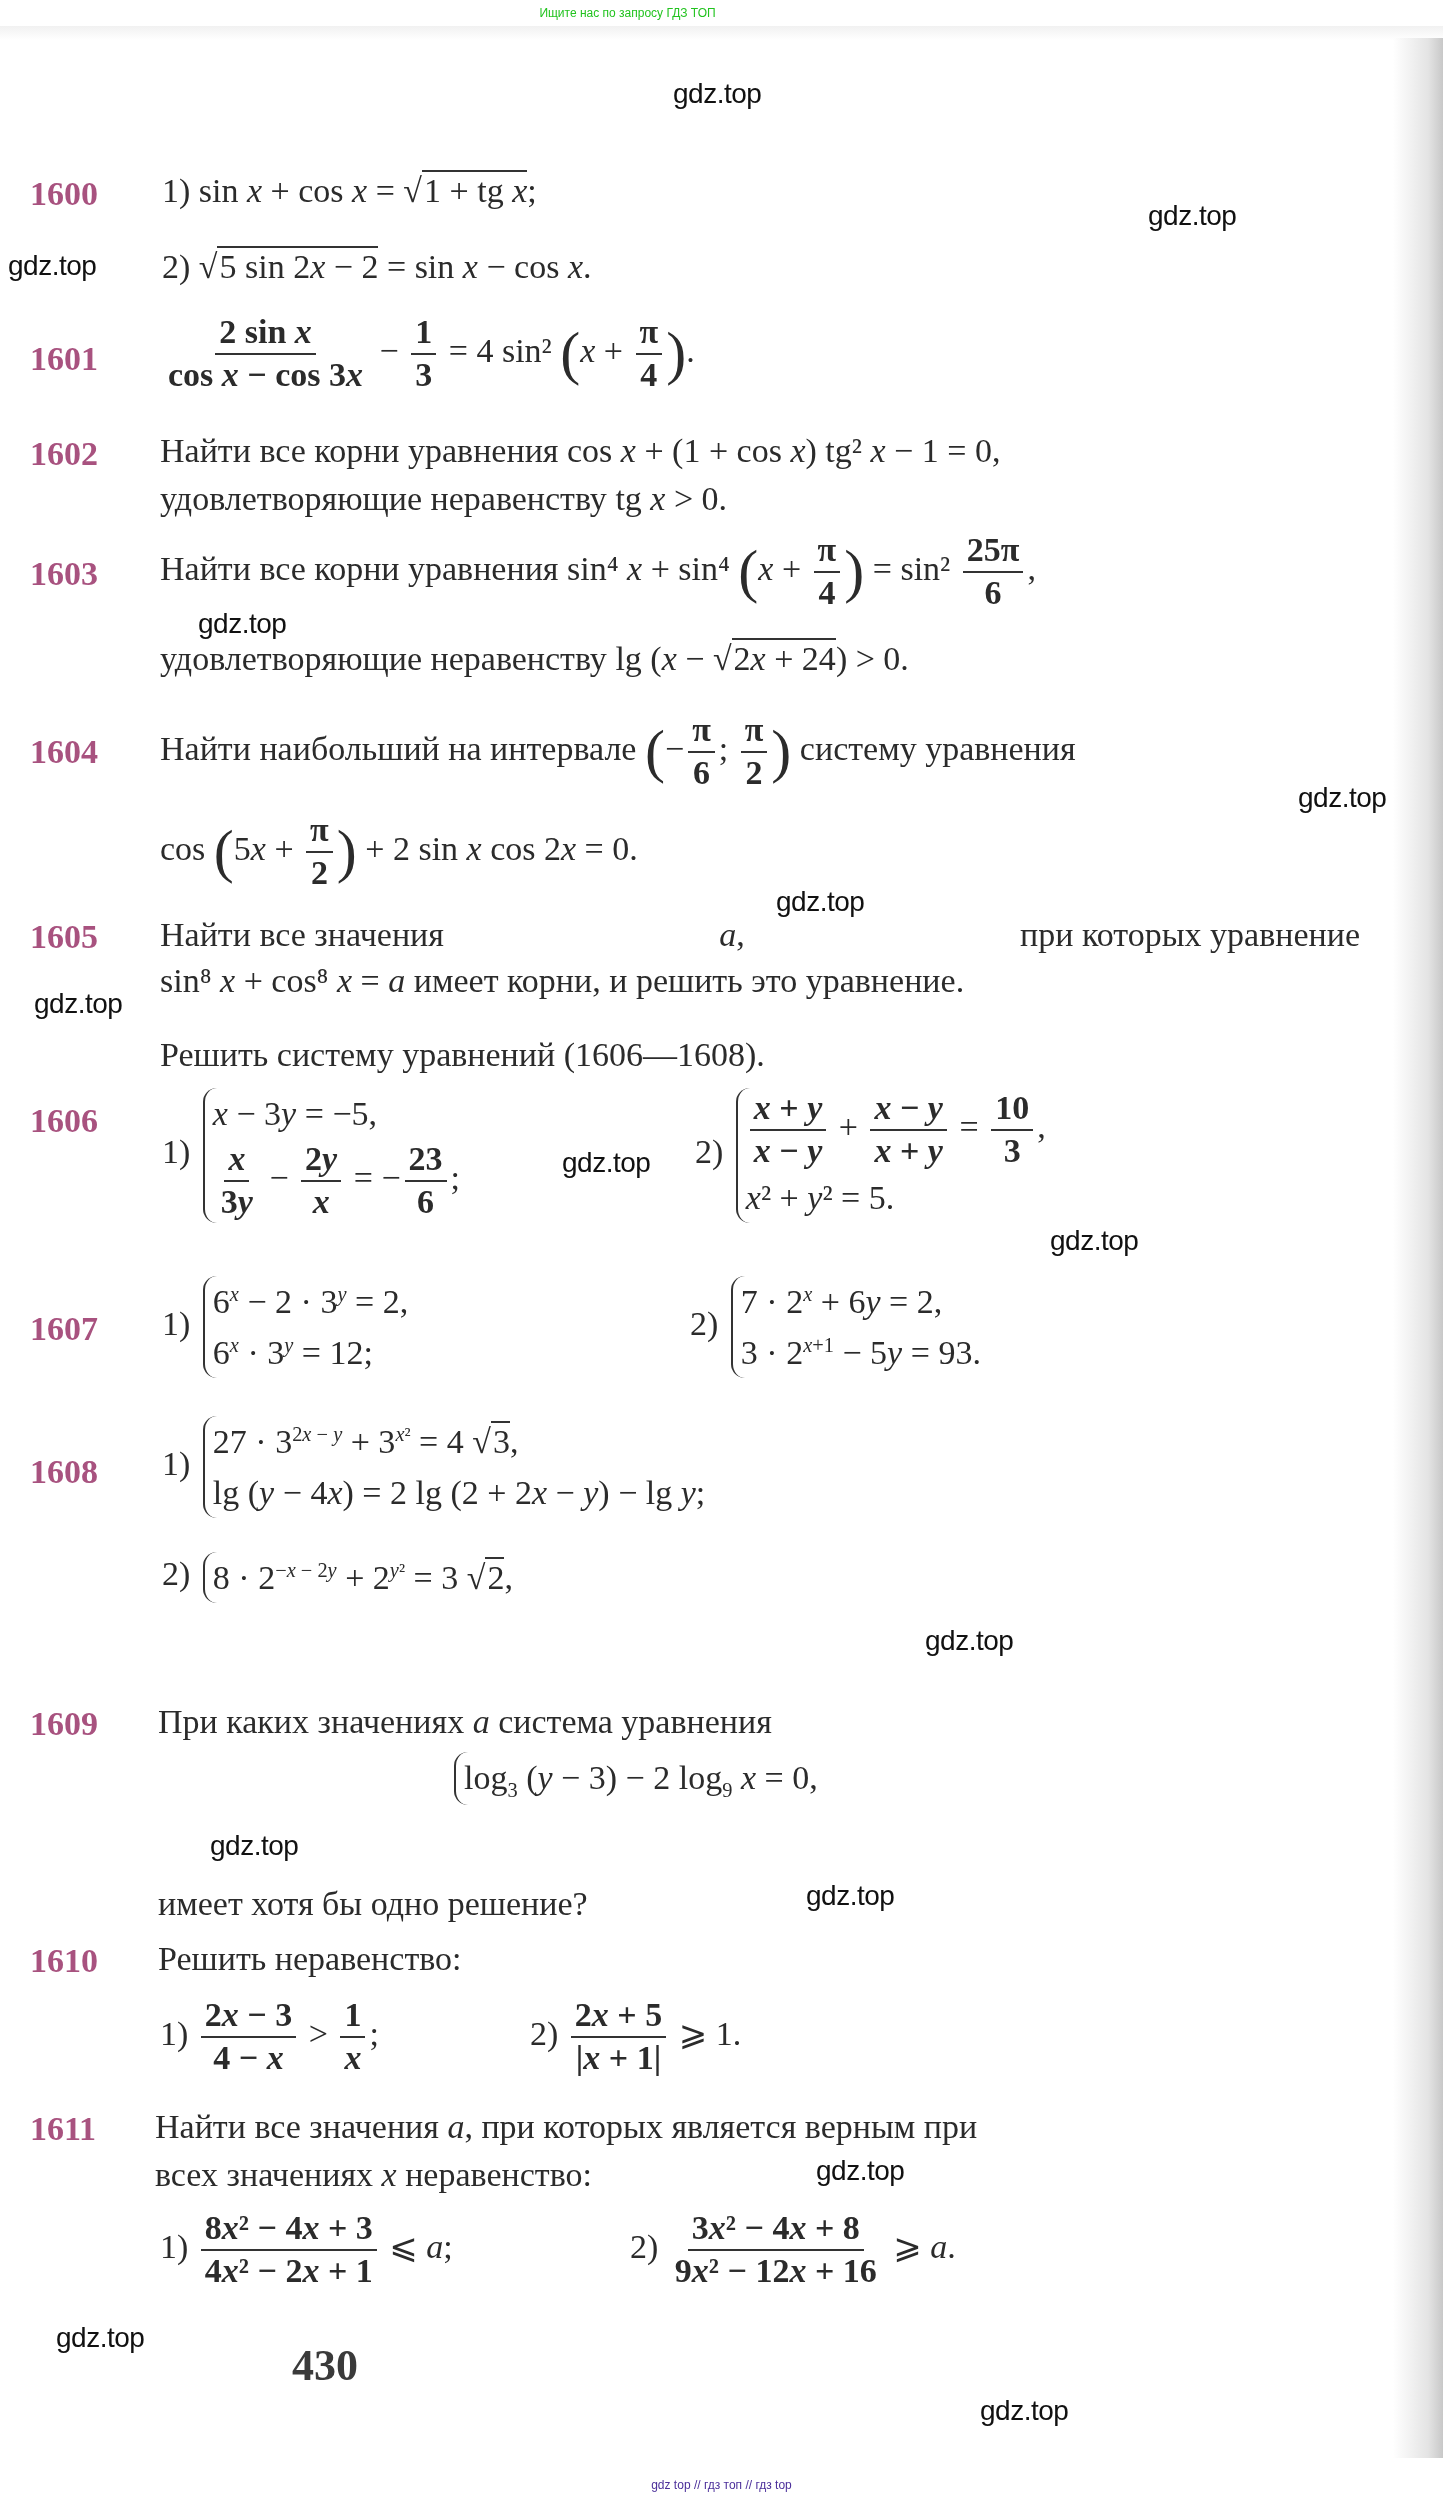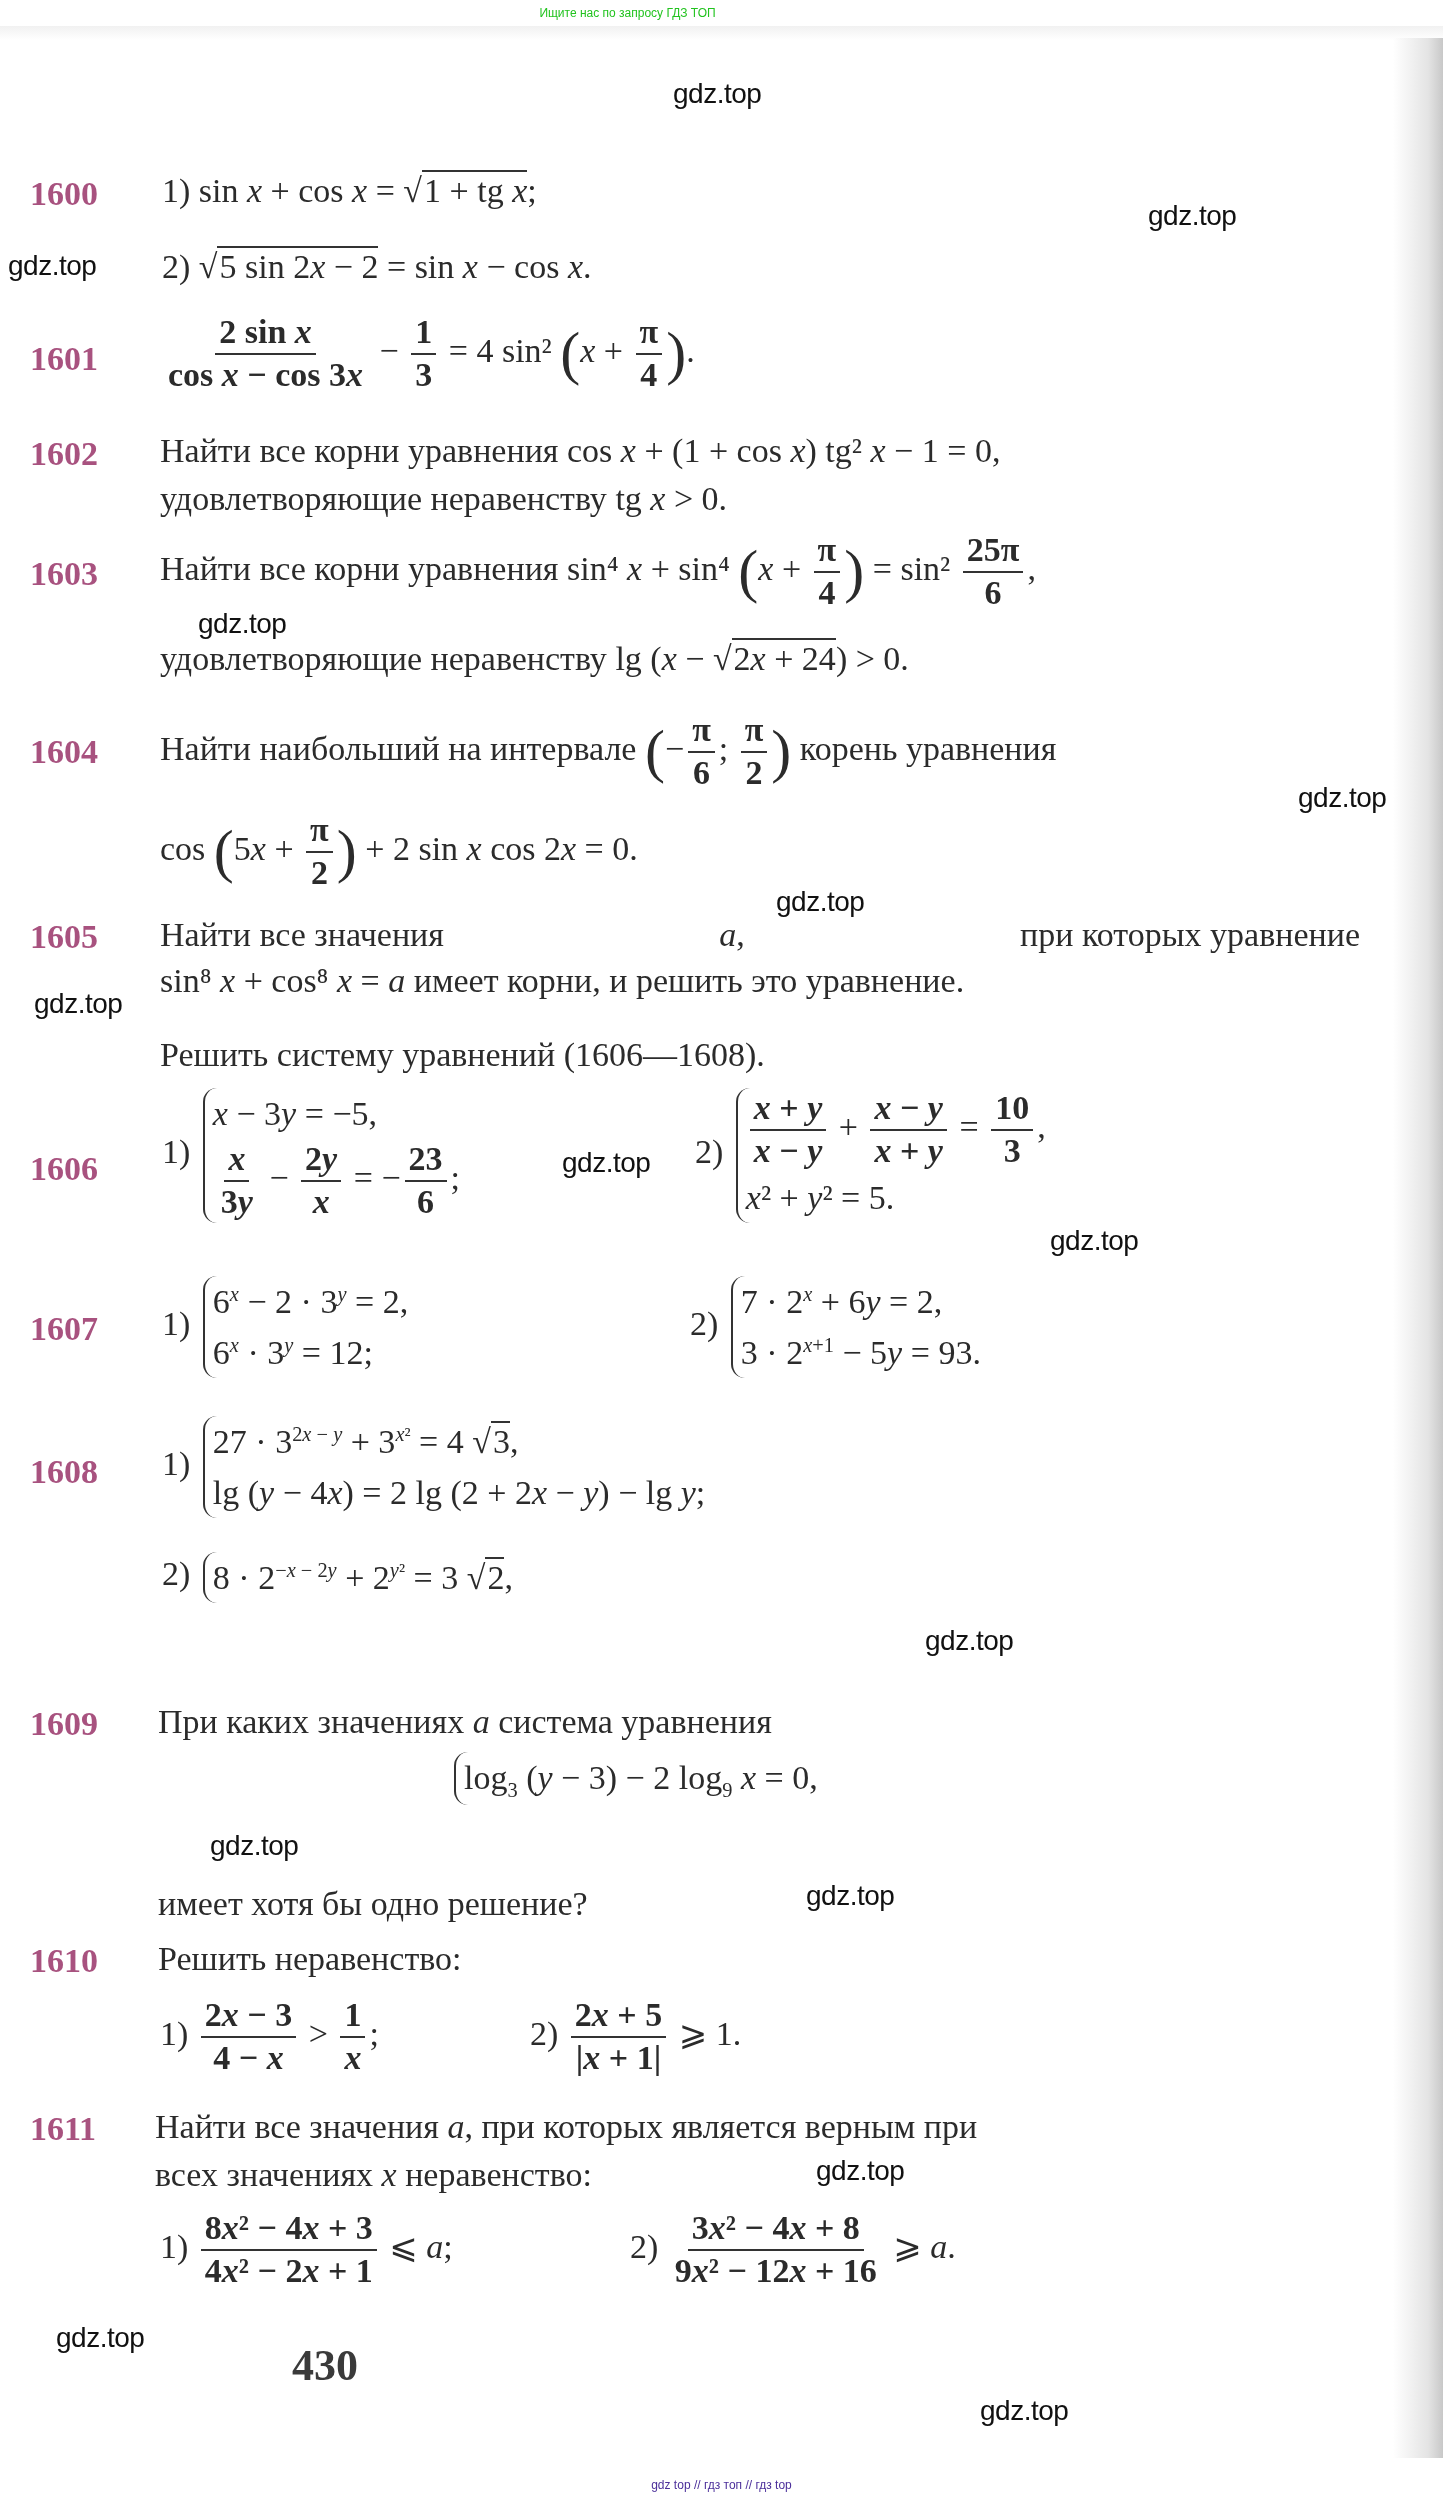--- a/index.html
+++ b/index.html
@@ -109,37 +109,37 @@
     </span>,</div>
 <div class="line" style="left:160px;top:640px"><span>удовлетворяющие неравенству</span> lg (<i>x</i> − √<span class="sqrt">2<i>x</i> + 24</span>) &gt; 0.</div>
 
 <div class="num" style="top:733px">1604</div>
 <div class="line" style="left:160px;top:710px"><span>Найти наибольший на интервале</span> <span style="font-size:60px;vertical-align:middle">(</span>−<span class="frac">
       <span class="n">π</span>
       <span class="d">6</span>
     </span>; <span class="frac">
       <span class="n">π</span>
       <span class="d">2</span>
-    </span><span style="font-size:60px;vertical-align:middle">)</span> <span>корень уравнения</span></div>
+    </span><span style="font-size:60px;vertical-align:middle">)</span> <span>систему уравнения</span></div>
 <div class="line" style="left:160px;top:810px">cos <span style="font-size:60px;vertical-align:middle">(</span>5<i>x</i> + <span class="frac">
       <span class="n">π</span>
       <span class="d">2</span>
     </span><span style="font-size:60px;vertical-align:middle">)</span> + 2 sin <i>x</i> cos 2<i>x</i> = 0.</div>
 
 <div class="num" style="top:918px">1605</div>
 <div class="line" style="left:160px;top:916px;width:1200px;display:flex;justify-content:space-between">
     <span>Найти все значения</span>
     <span><i>a</i>,</span>
     <span>при которых уравнение</span>
   </div>
 <div class="line" style="left:160px;top:962px">sin⁸ <i>x</i> + cos⁸ <i>x</i> = <i>a</i> <span>имеет корни, и решить это уравнение.</span></div>
 
 <div class="line" style="left:160px;top:1036px">Решить систему уравнений (1606—1608).</div>
 
-<div class="num" style="top:1150px">1606</div>
+<div class="num" style="top:1102px">1606</div>
 <div class="line" style="left:162px;top:1088px">1)
   <span class="brace"><div><i>x</i> − 3<i>y</i> = −5,</div><div><span class="frac">
           <span class="n"><i>x</i></span>
           <span class="d">3<i>y</i></span>
         </span> − <span class="frac">
           <span class="n">2<i>y</i></span>
           <span class="d"><i>x</i></span>
         </span> = −<span class="frac">
           <span class="n">23</span>
           <span class="d">6</span>

